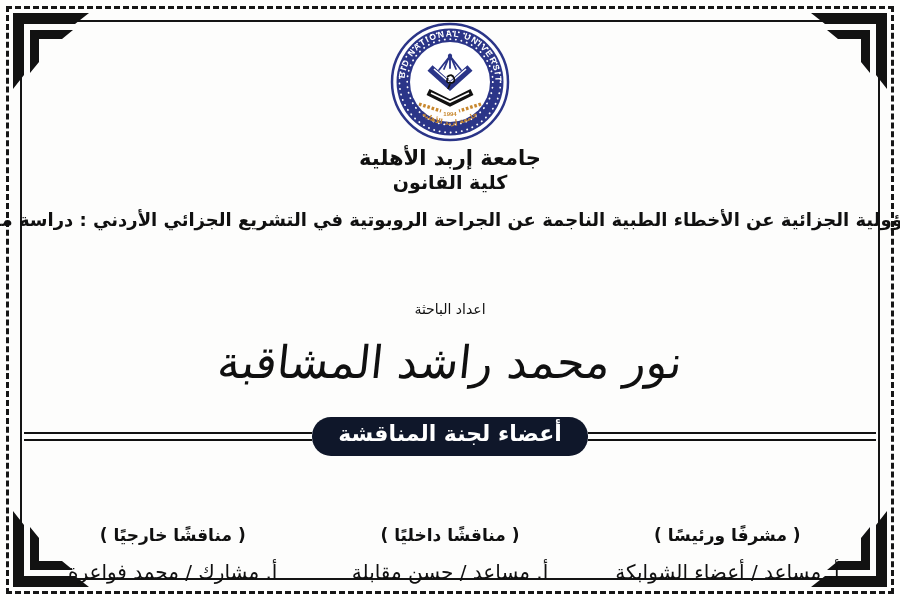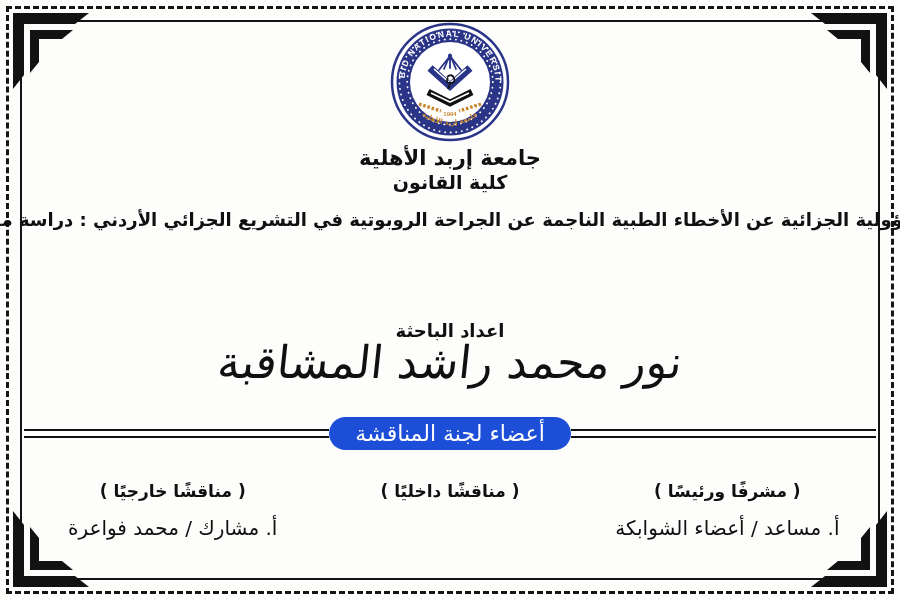--- a/index.html
+++ b/index.html
@@ -31,38 +31,38 @@
 
   .univ-name   { top:146px; font-size:21px; font-weight:bold; }
   .faculty     { top:171px; font-size:19px; font-weight:bold; }
 
   .ar-title    { top:209px; font-size:18px; font-weight:bold;
                  display:flex; justify-content:center; white-space:nowrap; direction:rtl; }
 
   .en-title    { top:253px; font-size:19px; font-weight:bold; line-height:1.3;
                  font-family:"Liberation Sans","DejaVu Sans",sans-serif; }
 
-  .prep-label  { top:320px; font-size:18px; font-weight:bold; }
+  .prep-label  { top:301px; font-size:14px; font-weight:normal; }
 
   .researcher-name { top:336px; font-size:45px; font-weight:normal;
                  direction:rtl; transform:skewX(-6deg);
                  font-family:"DejaVu Sans",sans-serif; letter-spacing:2px; }
 
   
   .banner { position:absolute; top:417px; left:24px; right:24px;
             display:flex; align-items:center; }
   .banner-line { flex:1; height:9px; border-top:2px solid #111; border-bottom:2px solid #111; }
-  .banner-pill { background:#1d4ed8; color:#ffffff; border-radius:19px;
-                 padding:4px 26px 4px; font-size:22px; font-weight:normal;
+  .banner-pill { background:#0f172a; color:#ffffff; border-radius:19px;
+                 padding:4px 26px 10px; font-size:22px; font-weight:bold;
                  direction:rtl; white-space:nowrap; }
 
   
   .committee { position:absolute; top:481px; left:34px; right:34px;
                display:flex; direction:rtl; }
-  .member { flex:1; display:flex; flex-direction:column; align-items:center; gap:15px; }
+  .member { flex:1; display:flex; flex-direction:column; align-items:center; gap:15px;margin-top:44px; }
   .member .role  { font-size:17px; font-weight:bold; direction:rtl; }
   .member .mname { font-size:20px; font-weight:normal; direction:rtl; white-space:nowrap; }
 </style>
 </head>
 <body>
 
 <div class="page">
 
   <div class="dashed-frame"></div>
   <div class="solid-frame"></div>
@@ -153,20 +153,21 @@
     <div class="banner-line"></div>
   </div>
 
   <div class="committee">
     <div class="member">
       <div class="role">( مشرفًا ورئيسًا )</div>
       <div class="mname">أ. مساعد / أعضاء الشوابكة</div>
     </div>
     <div class="member">
       <div class="role">( مناقشًا داخليًا )</div>
+      <div class="mname">أ. مساعد / حسن مقابلة</div>
     </div>
     <div class="member">
       <div class="role">( مناقشًا خارجيًا )</div>
       <div class="mname">أ. مشارك / محمد فواعرة</div>
     </div>
   </div>
 
 </div>
 
 </body></html>

